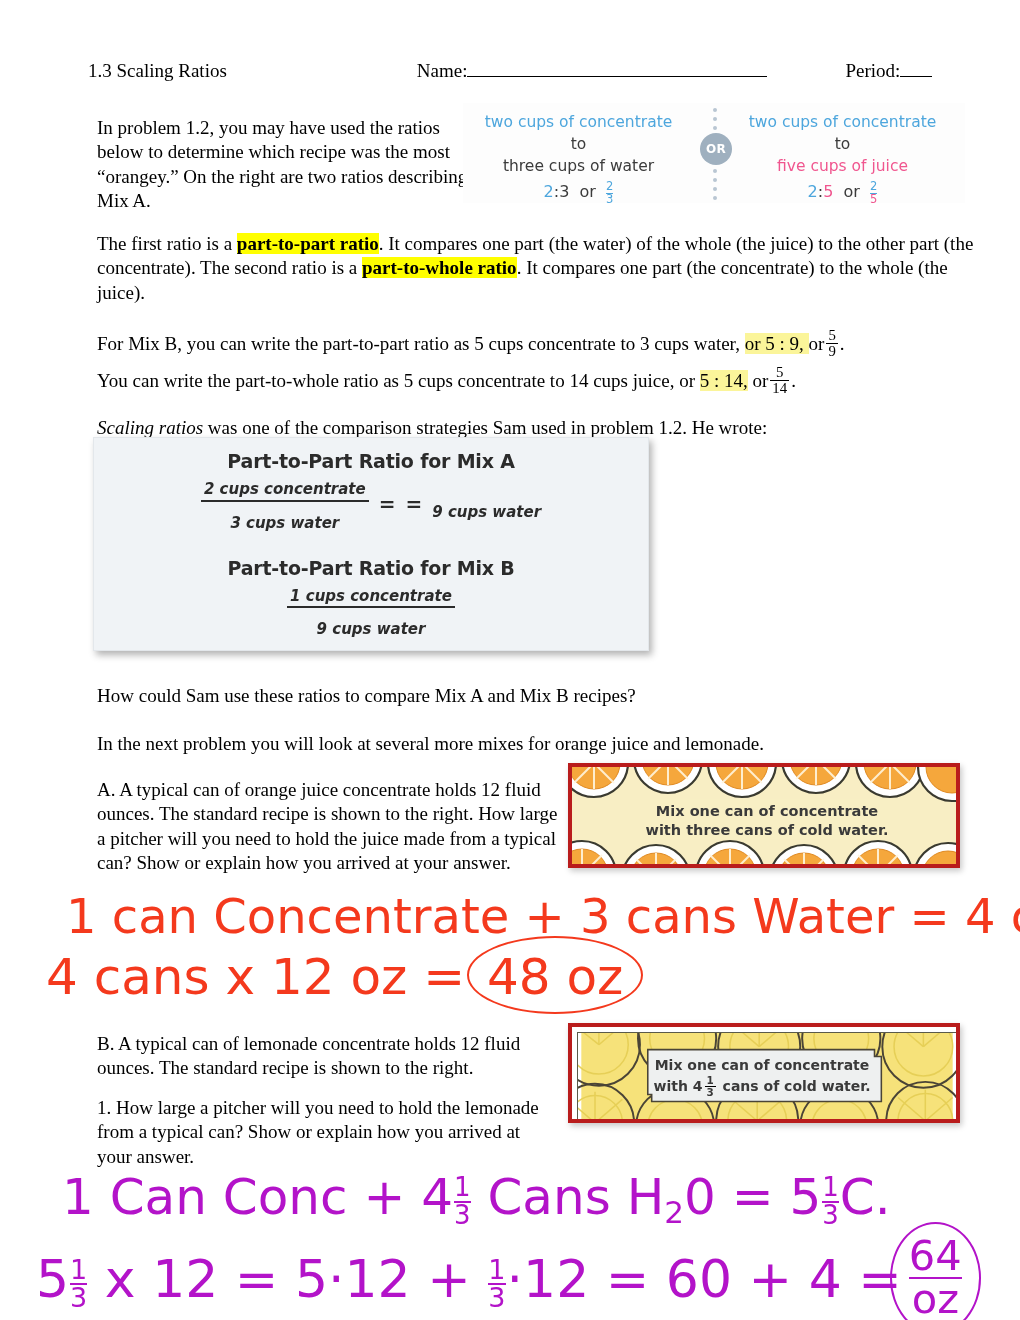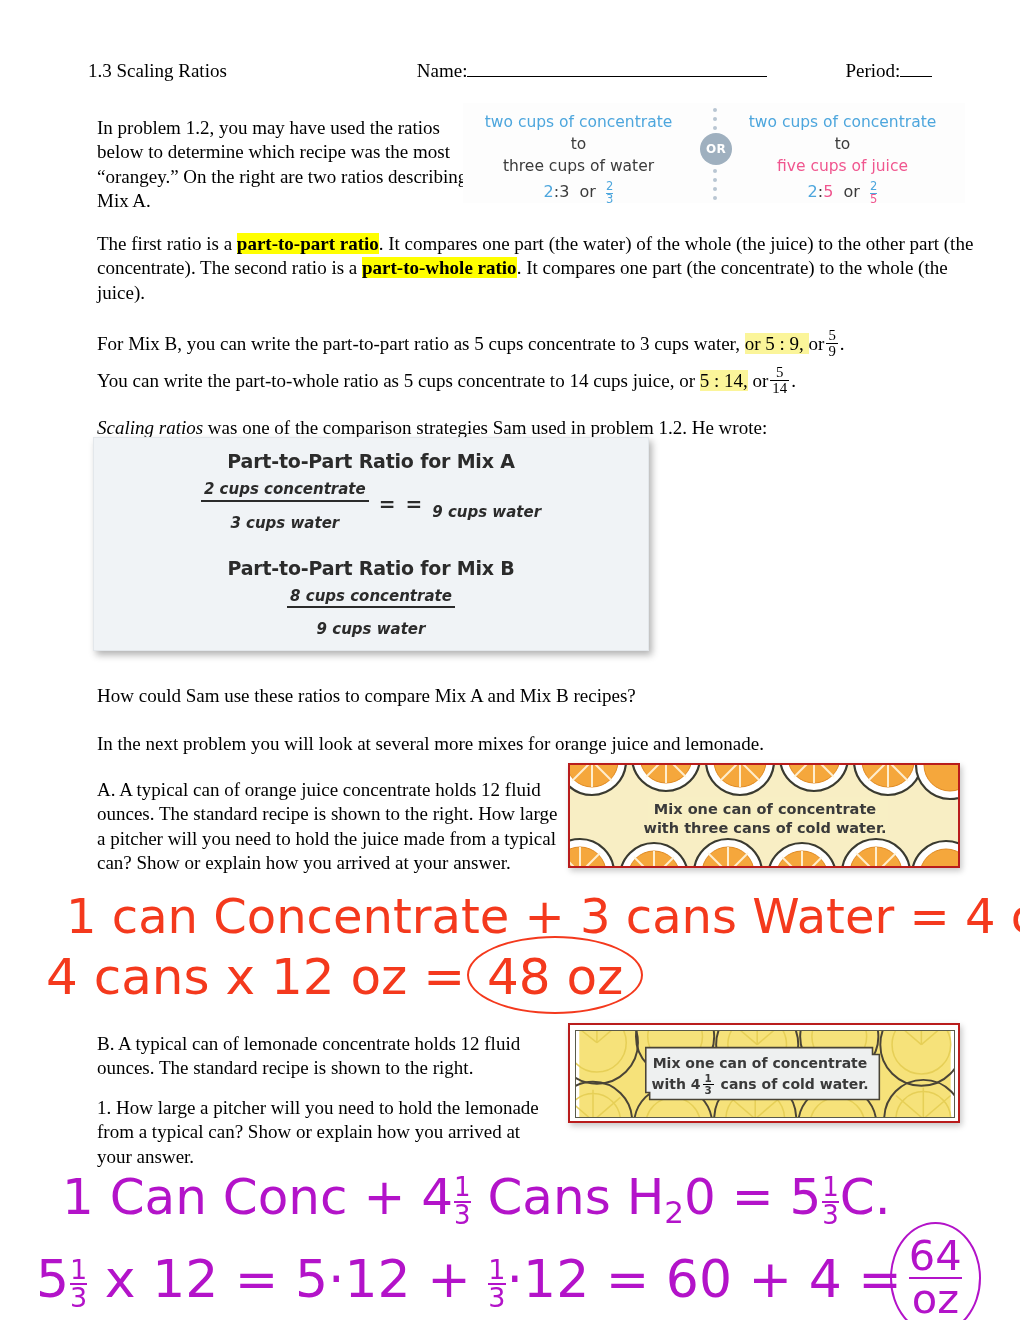--- a/index.html
+++ b/index.html
@@ -78,21 +78,21 @@
   .sam-title.a { margin-top:12px; }
   .sam-title.b { margin-top:24px; }
   .sam-row { display:flex; align-items:center; justify-content:center; margin-top:8px; gap:10px; }
   .sam-frac { text-align:center; font-size:15px; font-style:italic; font-weight:bold;
               color:#2b2b2b; line-height:1.25; }
   .sam-frac .n { border-bottom:2px solid #2b2b2b; padding:0 3px 1px; display:block; }
   .sam-frac .d { display:block; padding-top:12px; }
   .sam-eq { font-size:20px; font-weight:bold; color:#2b2b2b; padding-bottom:4px; }
 
   
-  .recipe { position:absolute; border:2px solid #b91c1c;
+  .recipe { position:absolute; border:4px solid #b91c1c;
             box-shadow:2px 3px 6px rgba(0,0,0,0.22); overflow:hidden; }
   .recipe svg { display:block; }
 
   
   .hand { position:absolute; font-family:"DejaVu Sans", sans-serif;
           white-space:nowrap; pointer-events:none; }
   .hand-orange { color:#f4391d; }
   .hand-purple { color:#b313c9; }
   .hw-frac { display:inline-block; vertical-align:-0.38em; text-align:center;
              font-size:0.52em; line-height:0.98; margin:0 1px; }
@@ -187,21 +187,21 @@
       <span class="sam-eq">=</span>
       <span class="sam-frac">
         <span class="d">9 cups water</span>
       </span>
     </div>
 
     <div class="sam-title b">Part-to-Part Ratio for Mix B</div>
 
     <div class="sam-row">
       <span class="sam-frac">
-        <span class="n">8 cups concentrate</span>
+        <span class="n">1 cups concentrate</span>
         <span class="d">9 cups water</span>
       </span>
     </div>
   </div>
 
   <p class="bt" style="left:89px; top:676px; width:878px;">How could Sam use these ratios to compare Mix A and Mix B recipes?</p>
 
   <p class="bt" style="left:89px; top:724px; width:878px;">In the next problem you will look at several more mixes for orange juice and lemonade.</p>
 
   <p class="bt" style="left:89px; top:770px; width:465px;">A. A typical can of orange juice concentrate holds 12 fluid ounces.  The standard recipe is shown to the right.  How large a pitcher will you need to hold the juice made from a typical can?  Show or explain how you arrived at your answer.</p>

